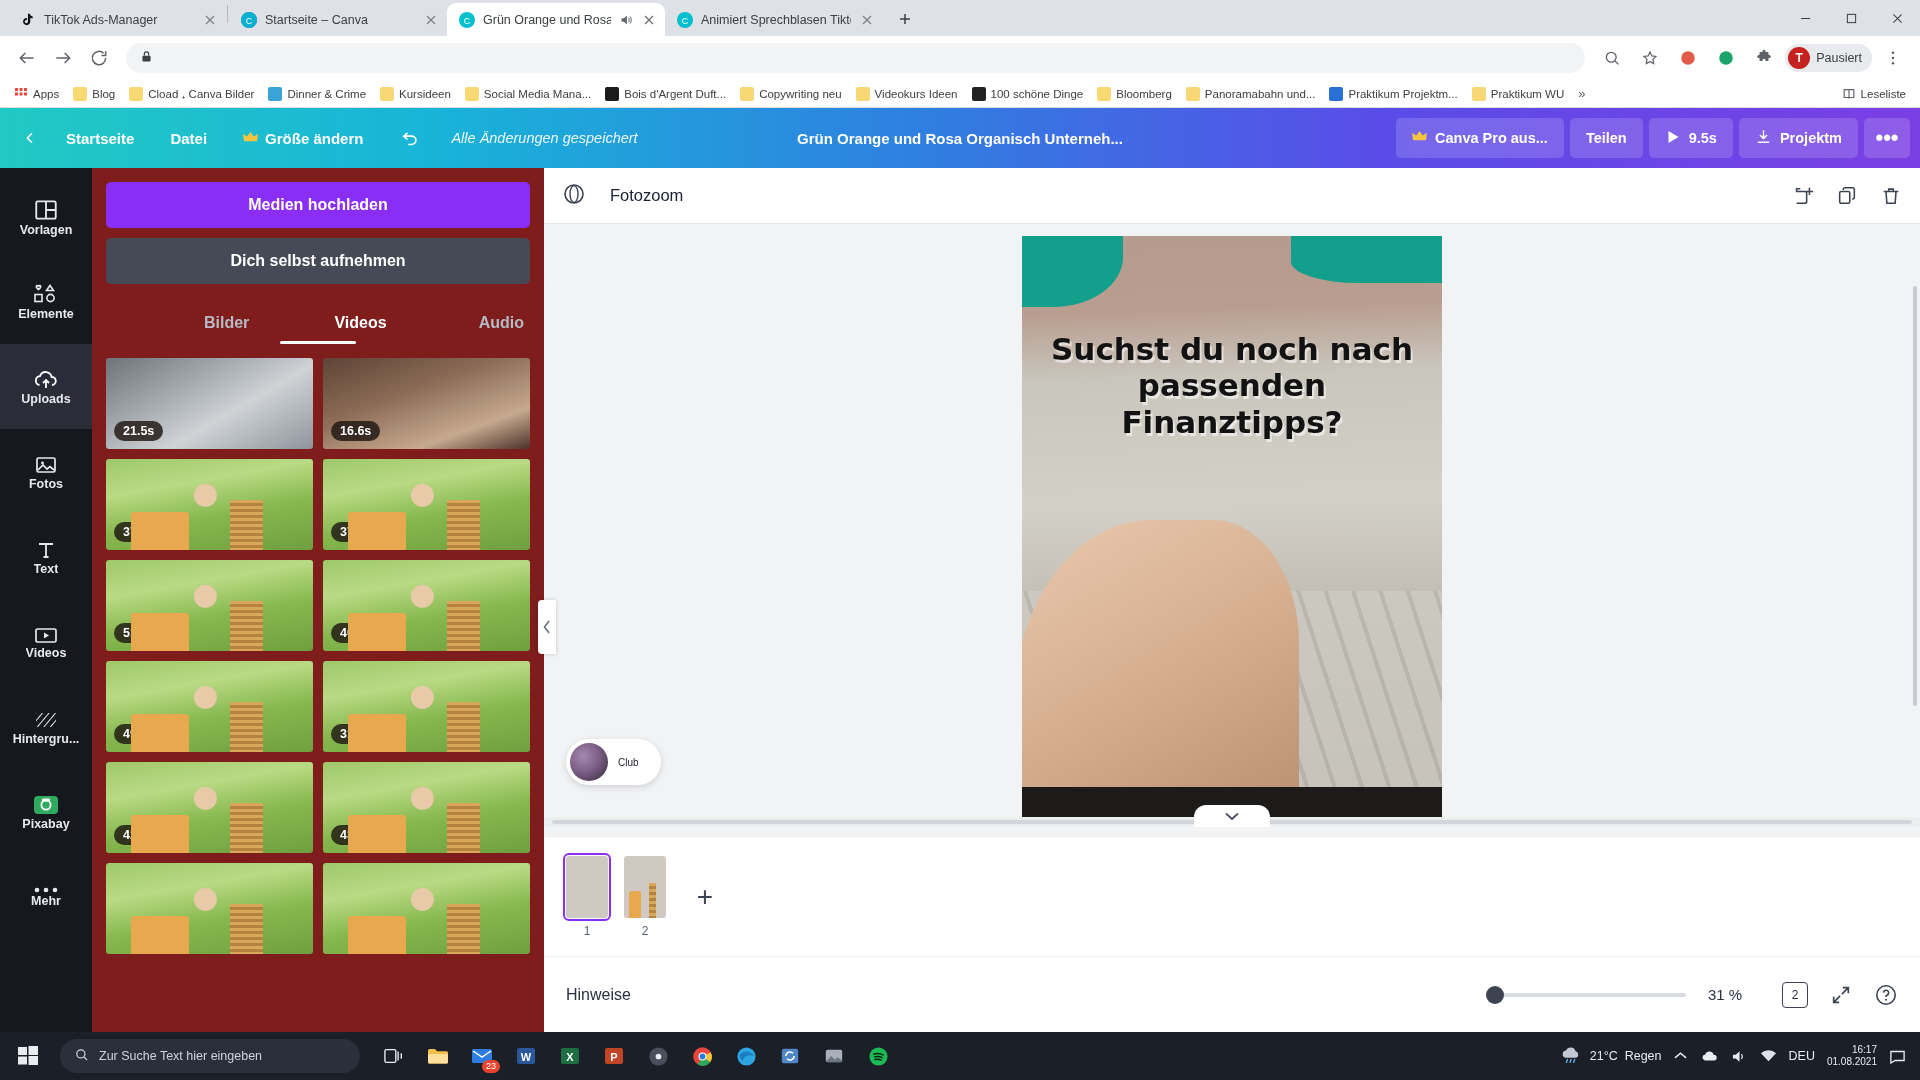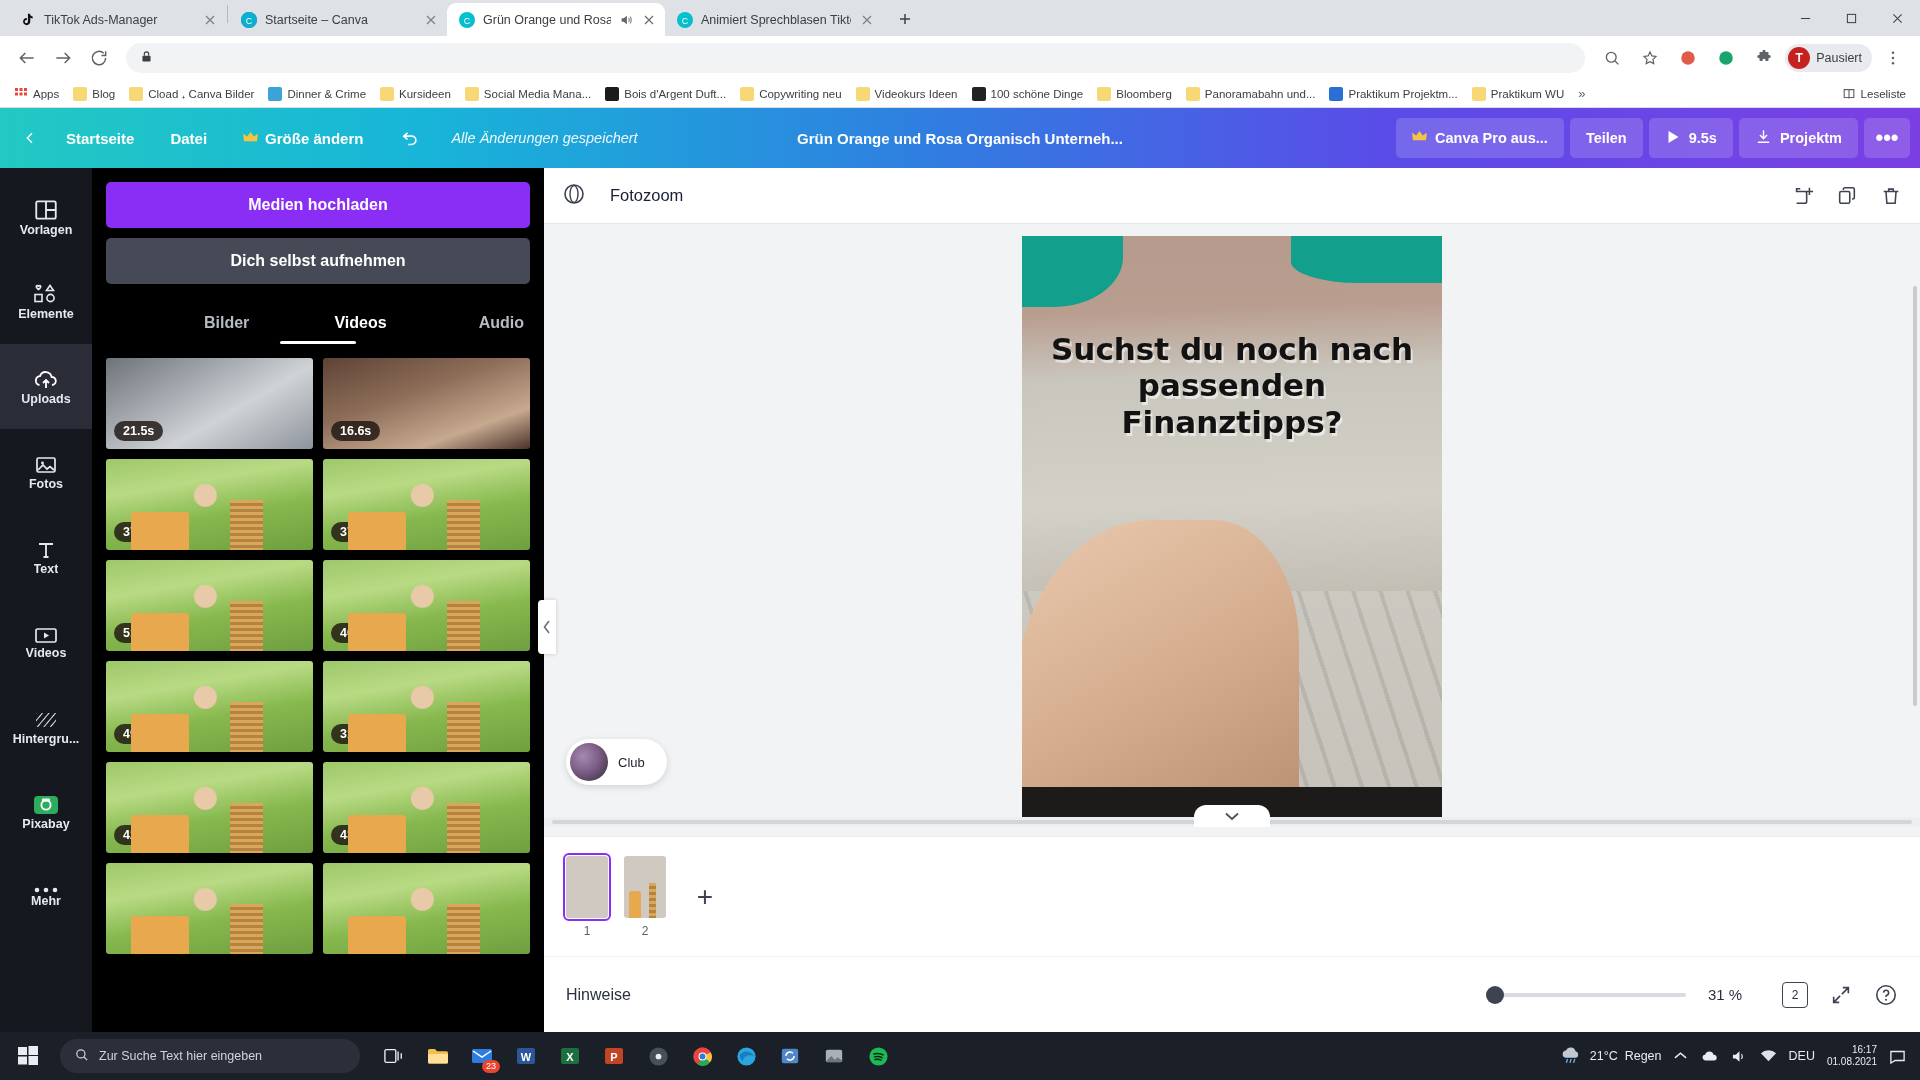--- a/index.html
+++ b/index.html
@@ -91,21 +91,21 @@
     width:92px; height:85px; display:flex; flex-direction:column; align-items:center;
     justify-content:center; color:#e6e9ef; font-size:12.5px; font-weight:600;
   }
   .sb-item.active { background:#2a2d38; }
   .sb-label { max-width:86px; overflow:hidden; white-space:nowrap; text-overflow:ellipsis; text-align:center;}
   .sb-ico svg { display:block; }
 
   
   .panel {
     position:absolute; top:168px; left:92px; width:452px; bottom:48px;
-    background:#000000; padding:14px 14px 0 14px; overflow:hidden;
+    background:#7f1d1d; padding:14px 14px 0 14px; overflow:hidden;
   }
   .btn-upload {
     width:100%; height:46px; border-radius:5px; background:#8b2ef5; color:#fff;
     font-size:16px; font-weight:700; display:flex; align-items:center; justify-content:center;
   }
   .btn-record {
     width:100%; height:46px; margin-top:10px; border-radius:5px; background:#464a57; color:#fff;
     font-size:16px; font-weight:700; display:flex; align-items:center; justify-content:center;
   }
   .tabs { display:flex; margin-top:20px; padding:0 6px; gap:0; }
@@ -171,21 +171,21 @@
   .cv-blob-r { position:absolute; right:0; top:0; width:36%; height:8%; background:#12a08c; border-radius:0 0 0 45%;}
   .cv-text {
     position:absolute; left:4%; right:4%; top:16%; text-align:center;
     font-size:31px; line-height:1.18; font-weight:700; color:#121212;
     text-shadow:2px 3px 0 rgba(255,255,255,.55);
     font-family:"DejaVu Sans", sans-serif;
   }
   .club-badge {
     position:absolute; left:22px; bottom:42px; height:46px; background:#fff; border-radius:23px;
     display:flex; align-items:center; gap:10px; padding:0 22px 0 4px; box-shadow:0 2px 7px rgba(0,0,0,.14);
-    font-size:13px; color:#22262f;
+    font-size:10px; color:#22262f;
   }
   .club-avatar { width:38px; height:38px; border-radius:19px;
     background:radial-gradient(circle at 35% 35%, #a48ab0 0%, #7d5e86 45%, #2e2a36 100%); }
   .hscroll { position:absolute; left:0; right:0; bottom:0; height:10px; background:#eceef0; }
   .hscroll .bar { position:absolute; left:8px; right:8px; top:3px; height:4px; background:#d2d5da; border-radius:2px;}
   .vscroll { position:absolute; right:0; top:56px; width:10px; bottom:10px; background:#f2f3f5;}
   .vscroll .bar { position:absolute; left:3px; top:6px; width:4px; height:420px; background:#c8cbd1; border-radius:2px;}
 
   .chev-collapse {
     position:absolute; left:50%; transform:translateX(-50%); bottom:0; width:76px; height:22px;

